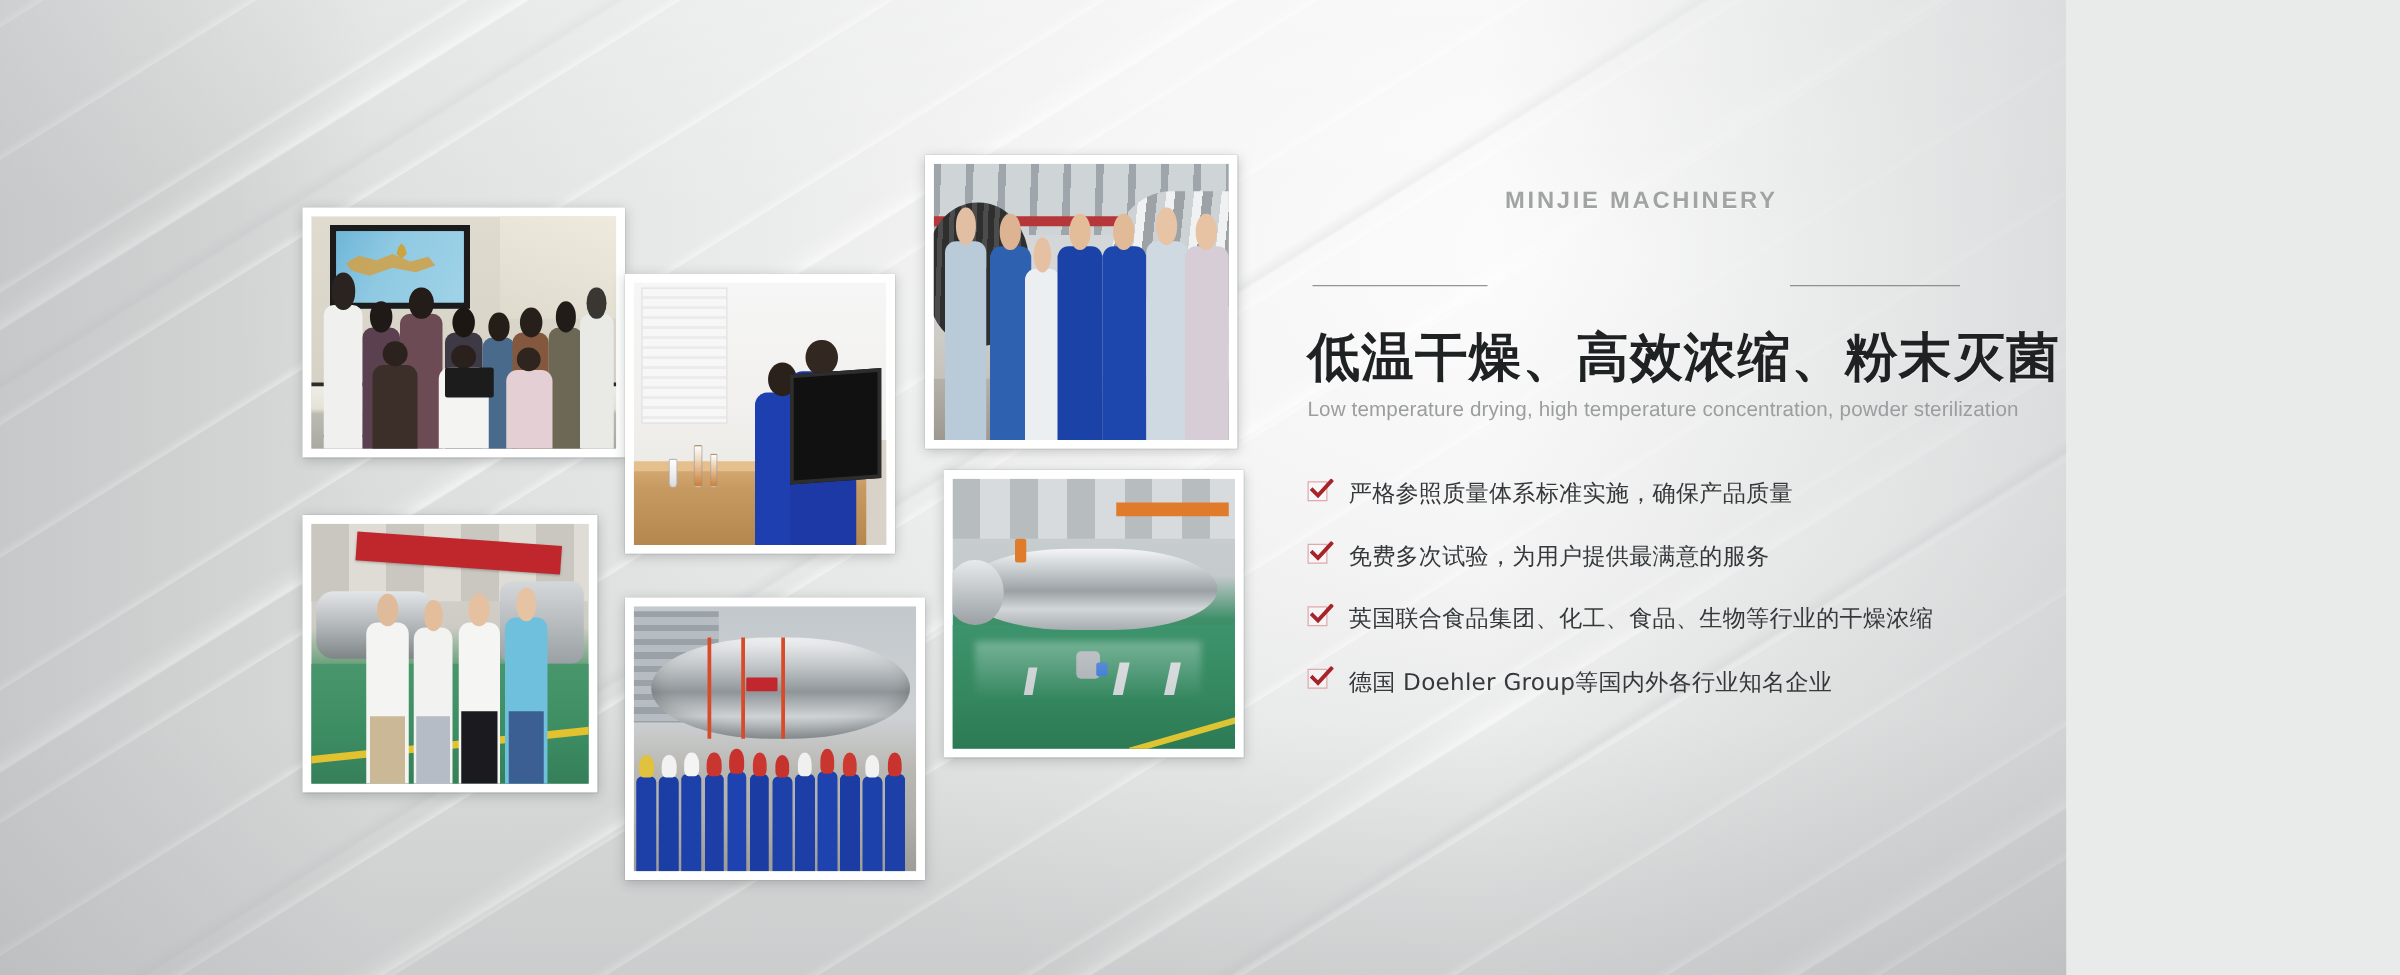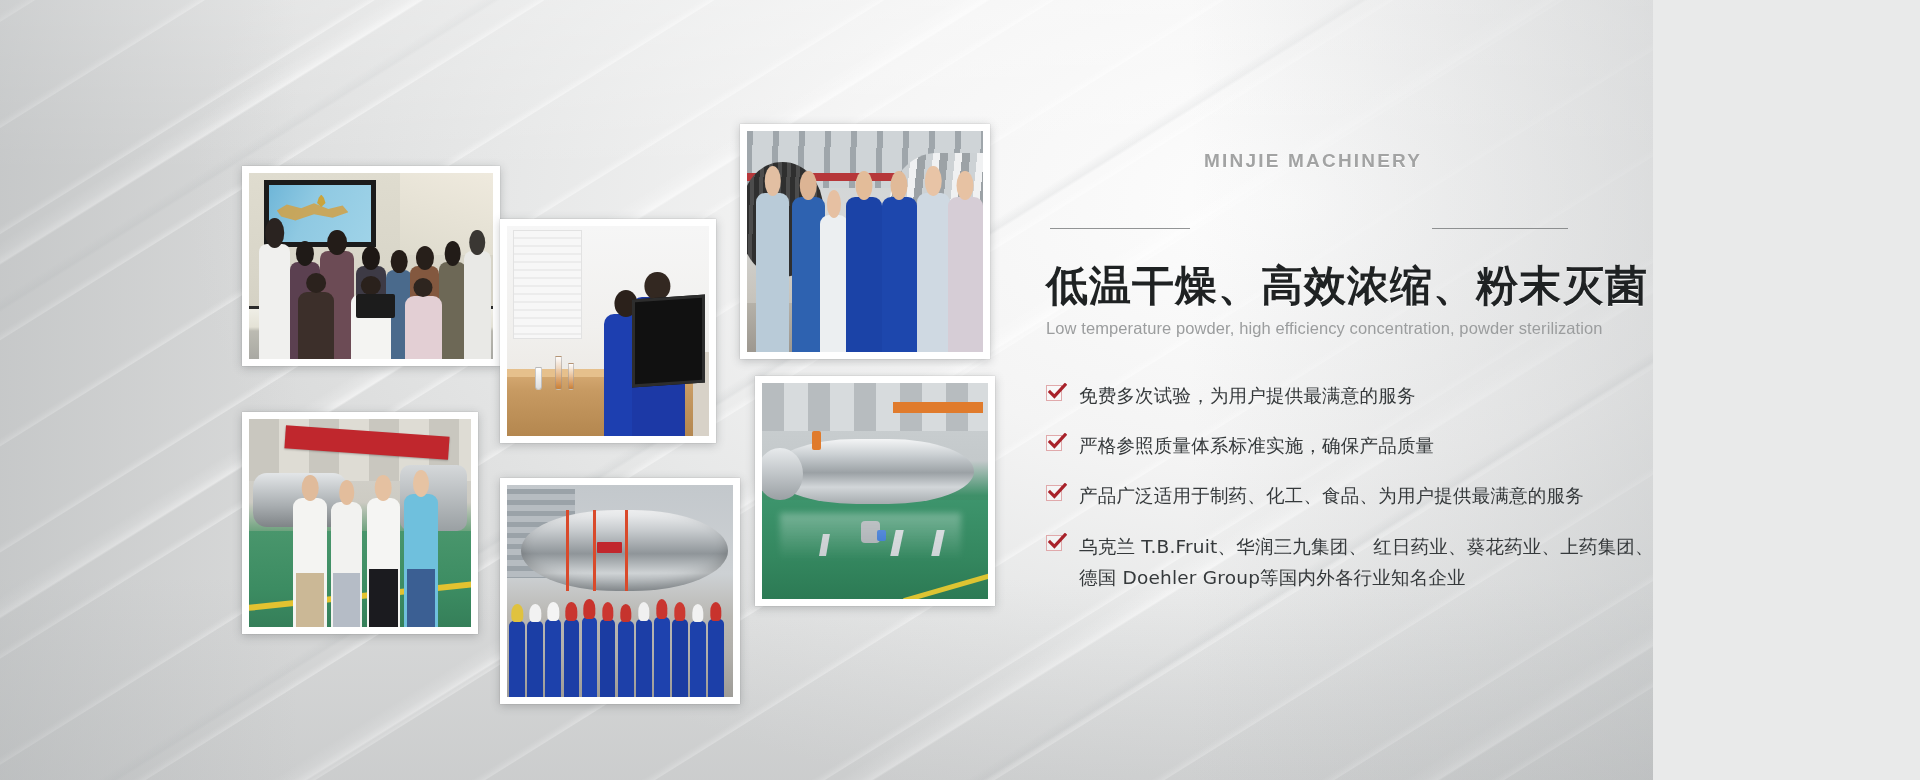--- a/index.html
+++ b/index.html
@@ -432,52 +432,51 @@
 
   <div id="content">
 
     <div class="logo-row">
       <div class="logo-line l"></div>
       <div class="logo-line r"></div>
       <div class="logo-en">MINJIE MACHINERY</div>
     </div>
 
     <h1 class="headline">低温干燥、高效浓缩、粉末灭菌</h1>
-    <div class="subhead">Low temperature powder, high efficiency concentration, powder sterilization</div>
+    <div class="subhead">Low temperature drying, high temperature concentration, powder sterilization</div>
 
     <ul class="features">
+      <li>
+        <span class="chk">
+          <svg width="19" height="19" viewBox="0 0 19 19">
+              <path d="M2 9 L6.4 13.4 L17 1.8" stroke="#a8222a" stroke-width="3.1" fill="none" stroke-linecap="square"></path>
+            </svg>
+        </span>
+        <span class="fline">严格参照质量体系标准实施，确保产品质量</span>
+      </li>
       <li>
         <span class="chk">
           <svg width="19" height="19" viewBox="0 0 19 19">
               <path d="M2 9 L6.4 13.4 L17 1.8" stroke="#a8222a" stroke-width="3.1" fill="none" stroke-linecap="square"></path>
             </svg>
         </span>
         <span class="fline">免费多次试验，为用户提供最满意的服务</span>
       </li>
       <li>
         <span class="chk">
           <svg width="19" height="19" viewBox="0 0 19 19">
               <path d="M2 9 L6.4 13.4 L17 1.8" stroke="#a8222a" stroke-width="3.1" fill="none" stroke-linecap="square"></path>
             </svg>
         </span>
-        <span class="fline">严格参照质量体系标准实施，确保产品质量</span>
-      </li>
-      <li>
-        <span class="chk">
-          <svg width="19" height="19" viewBox="0 0 19 19">
-              <path d="M2 9 L6.4 13.4 L17 1.8" stroke="#a8222a" stroke-width="3.1" fill="none" stroke-linecap="square"></path>
-            </svg>
-        </span>
-        <span class="fline">产品广泛适用于制药、化工、食品、为用户提供最满意的服务</span>
+        <span class="fline">英国联合食品集团、化工、食品、生物等行业的干燥浓缩</span>
       </li>
       <li class="multi">
         <span class="chk">
           <svg width="19" height="19" viewBox="0 0 19 19">
               <path d="M2 9 L6.4 13.4 L17 1.8" stroke="#a8222a" stroke-width="3.1" fill="none" stroke-linecap="square"></path>
             </svg>
         </span>
-        <span class="fline">乌克兰 T.B.Fruit、华润三九集团、 红日药业、葵花药业、上药集团、</span>
         <span class="fline">德国 Doehler Group等国内外各行业知名企业</span>
       </li>
     </ul>
 
   </div>
 </div>
 
 </body></html>

